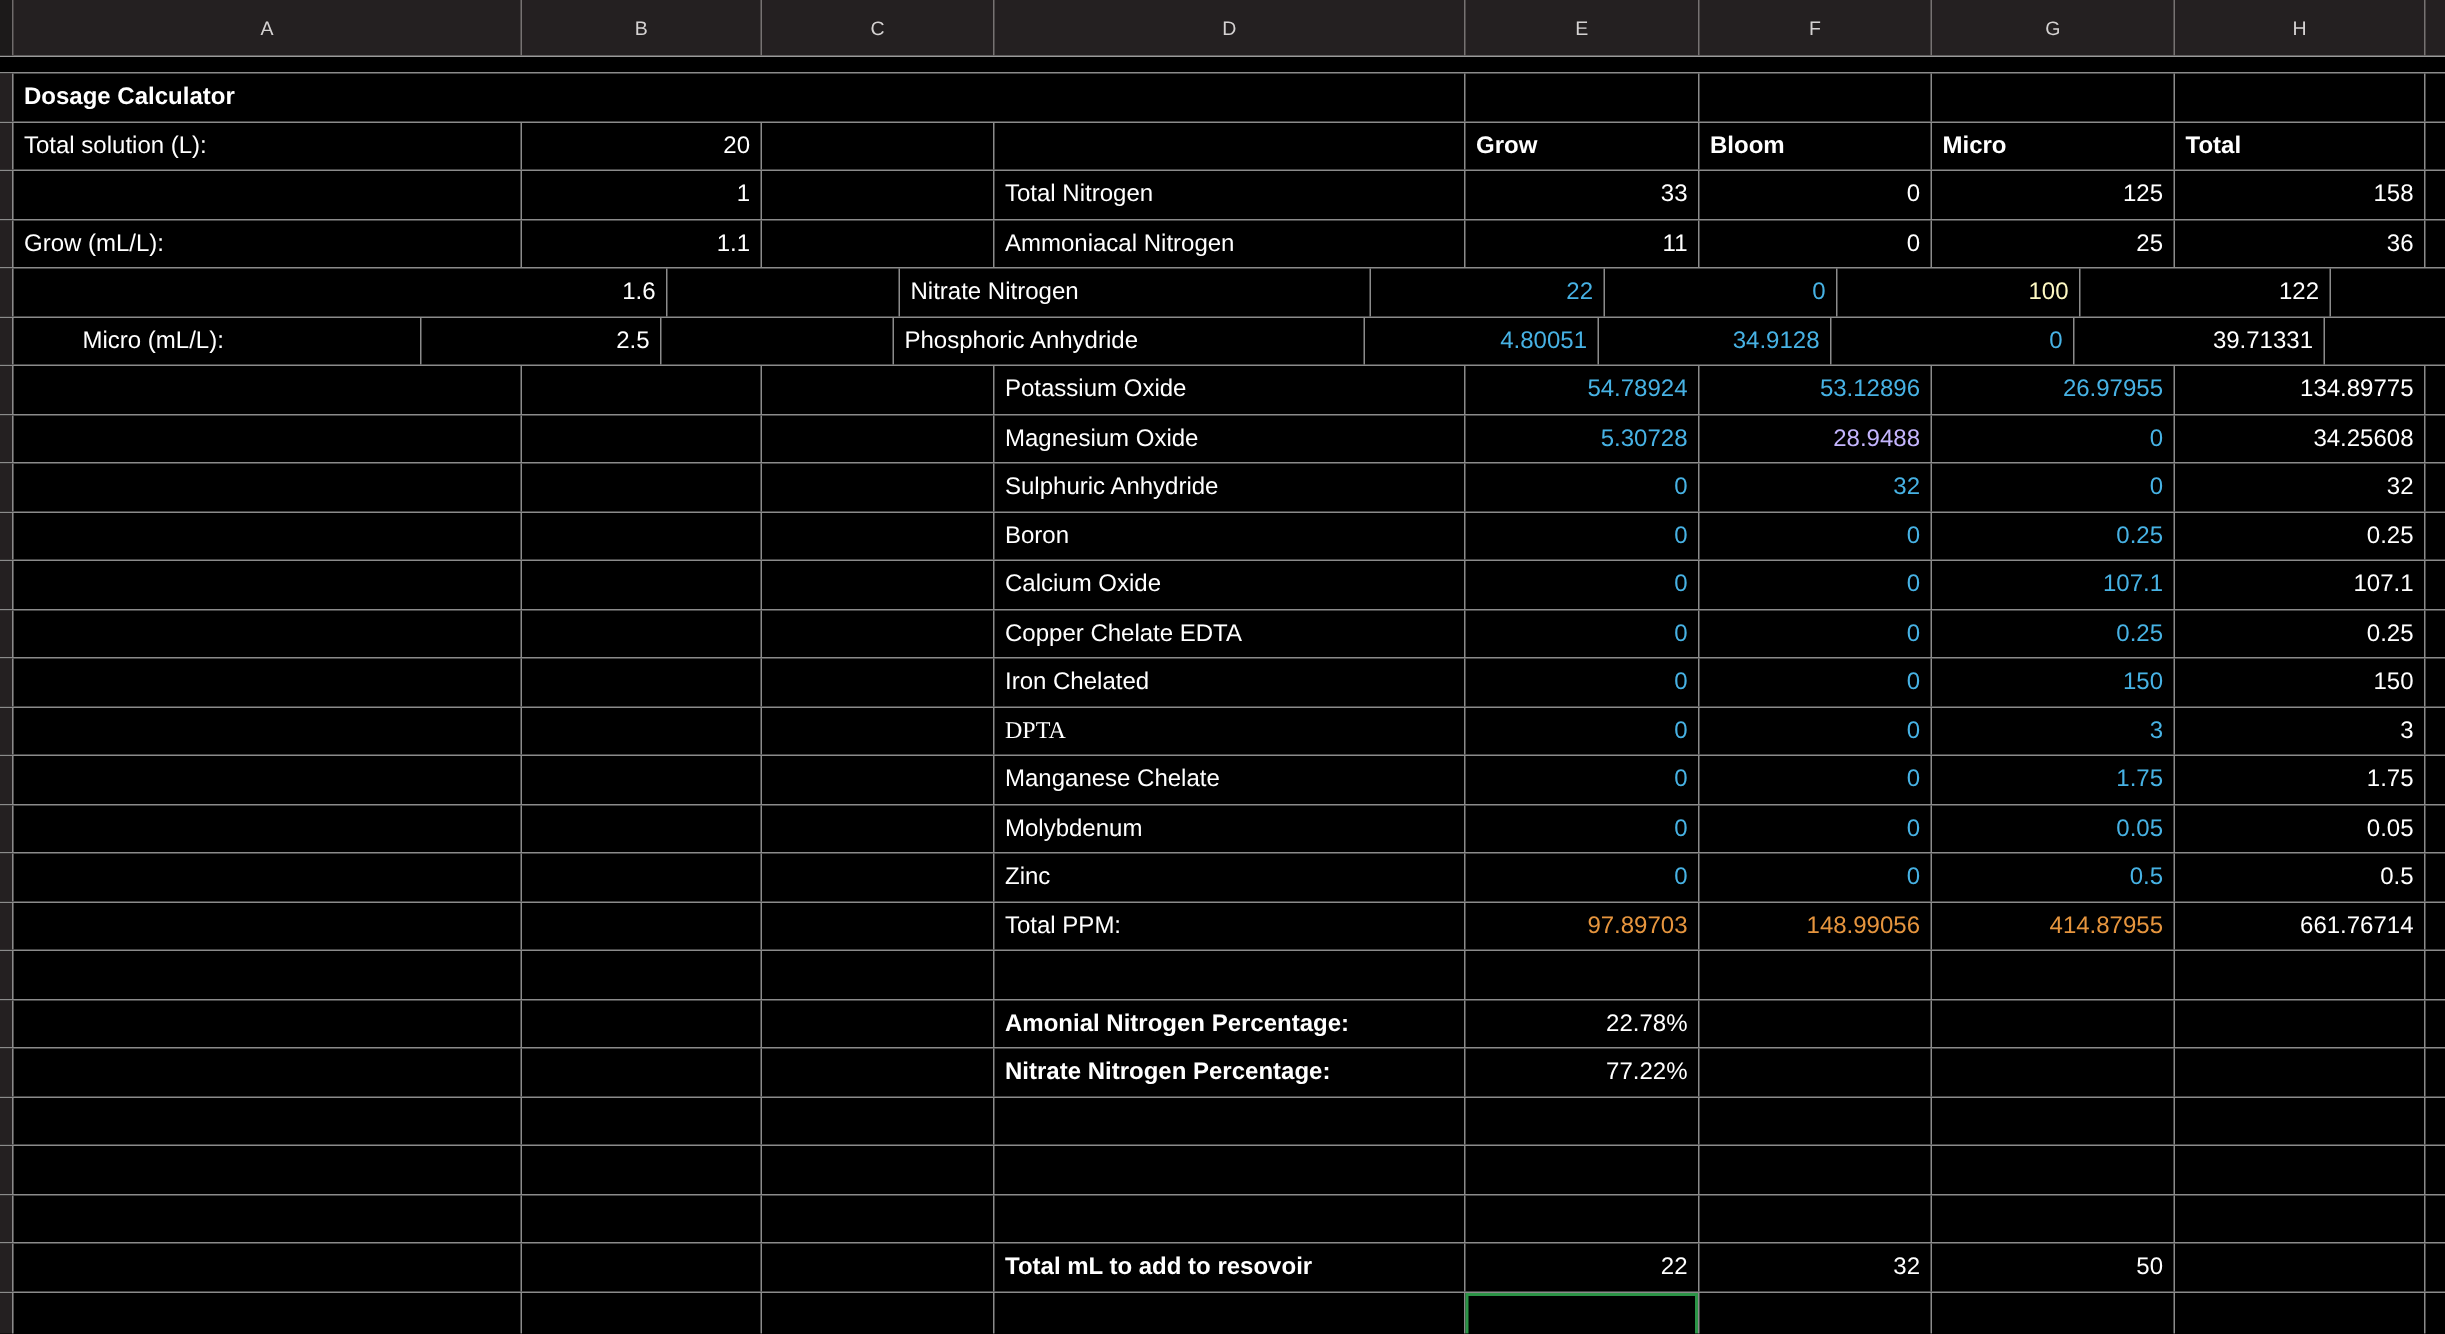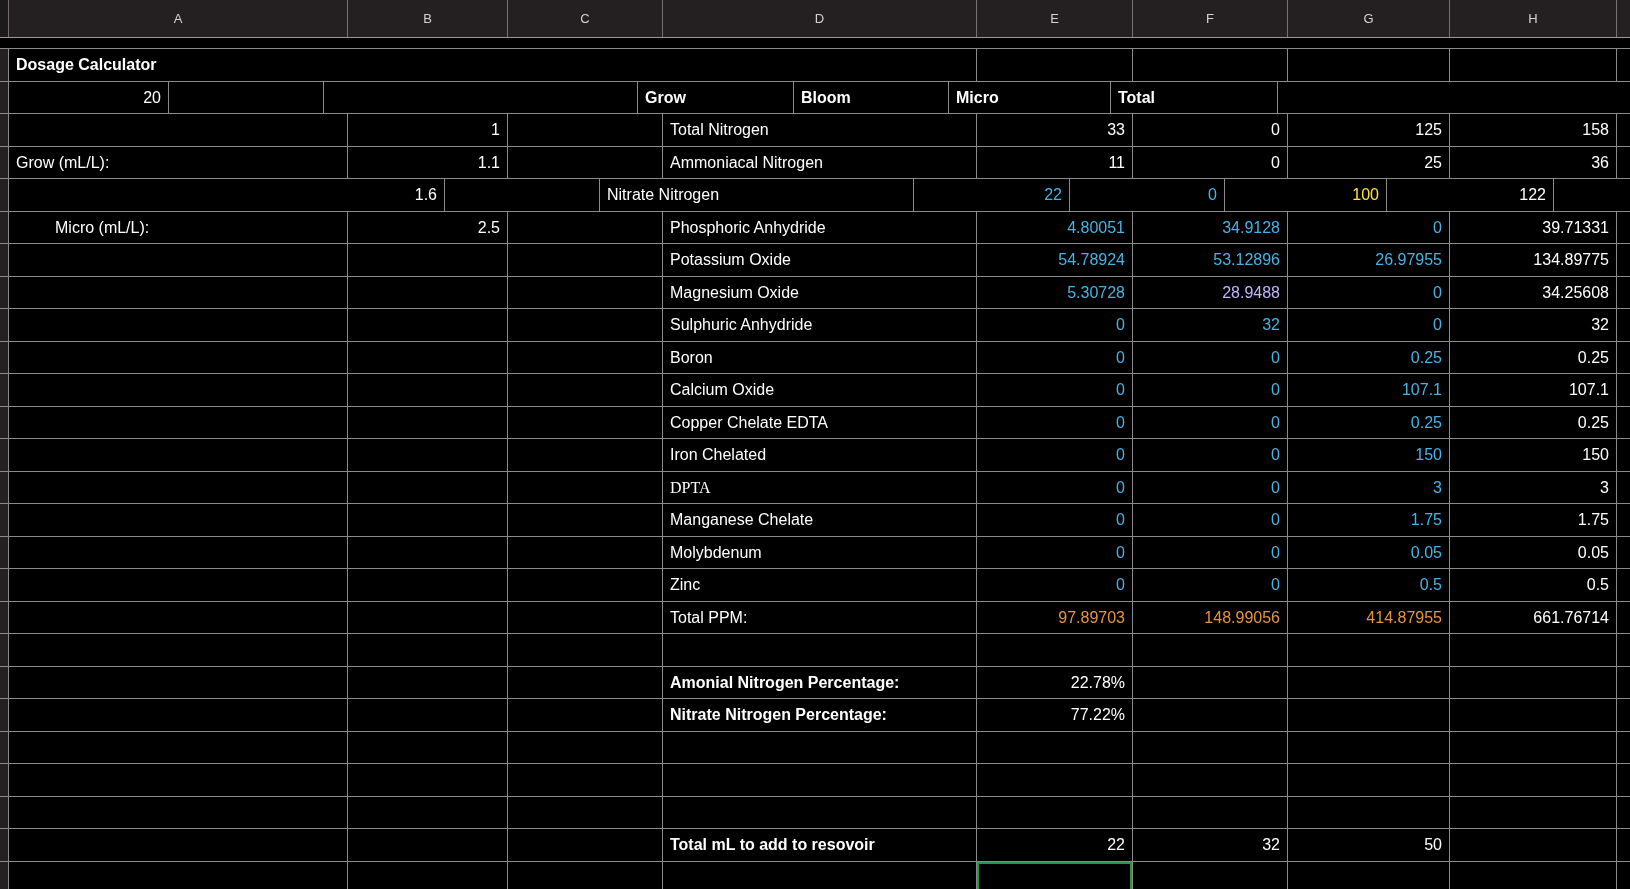--- a/index.html
+++ b/index.html
@@ -44,20 +44,21 @@
         <div class="rowhdr"></div>
         <div class="cell bold" style="width: 968px;">Dosage Calculator</div>
         <div class="cell" style="width: 156px;"></div>
         <div class="cell" style="width: 155px;"></div>
         <div class="cell" style="width: 162px;"></div>
         <div class="cell" style="width: 167px;"></div>
         <div class="cell" style="width: 13px;"></div>
       </div>
       <div class="row">
         <div class="rowhdr"></div>
+        <div class="cell" style="width: 339px;">Total solution (L):</div>
         <div class="cell num" style="width: 160px;">20</div>
         <div class="cell" style="width: 155px;"></div>
         <div class="cell" style="width: 314px;"></div>
         <div class="cell bold" style="width: 156px;">Grow</div>
         <div class="cell bold" style="width: 155px;">Bloom</div>
         <div class="cell bold" style="width: 162px;">Micro</div>
         <div class="cell bold" style="width: 167px;">Total</div>
         <div class="cell" style="width: 13px;"></div>
       </div>
       <div class="row">
@@ -85,27 +86,27 @@
         <div class="cell" style="width: 13px;"></div>
       </div>
       <div class="row">
         <div class="rowhdr"></div>
         <div class="cell" style="width: 276px; margin-top: 46px;">Bloom (mL/L):</div>
         <div class="cell num" style="width: 160px;">1.6</div>
         <div class="cell" style="width: 155px;"></div>
         <div class="cell" style="width: 314px;">Nitrate Nitrogen</div>
         <div class="cell num" style="width: 156px; color: rgb(71, 178, 228);">22</div>
         <div class="cell num" style="width: 155px; color: rgb(71, 178, 228);">0</div>
-        <div class="cell num" style="width: 162px; color: #fde047;">100</div>
+        <div class="cell num" style="width: 162px; color: #fef9c3;">100</div>
         <div class="cell num" style="width: 167px;">122</div>
         <div class="cell" style="width: 13px;"></div>
       </div>
       <div class="row">
         <div class="rowhdr"></div>
-        <div class="cell" style="width: 339px; padding-left: 46px;">Micro (mL/L):</div>
+        <div class="cell" style="width: 272px; padding-left: 46px;">Micro (mL/L):</div>
         <div class="cell num" style="width: 160px;">2.5</div>
         <div class="cell" style="width: 155px;"></div>
         <div class="cell" style="width: 314px;">Phosphoric Anhydride</div>
         <div class="cell num" style="width: 156px; color: rgb(71, 178, 228);">4.80051</div>
         <div class="cell num" style="width: 155px; color: rgb(71, 178, 228);">34.9128</div>
         <div class="cell num" style="width: 162px; color: rgb(71, 178, 228);">0</div>
         <div class="cell num" style="width: 167px;">39.71331</div>
         <div class="cell" style="width: 13px;"></div>
       </div>
       <div class="row">

